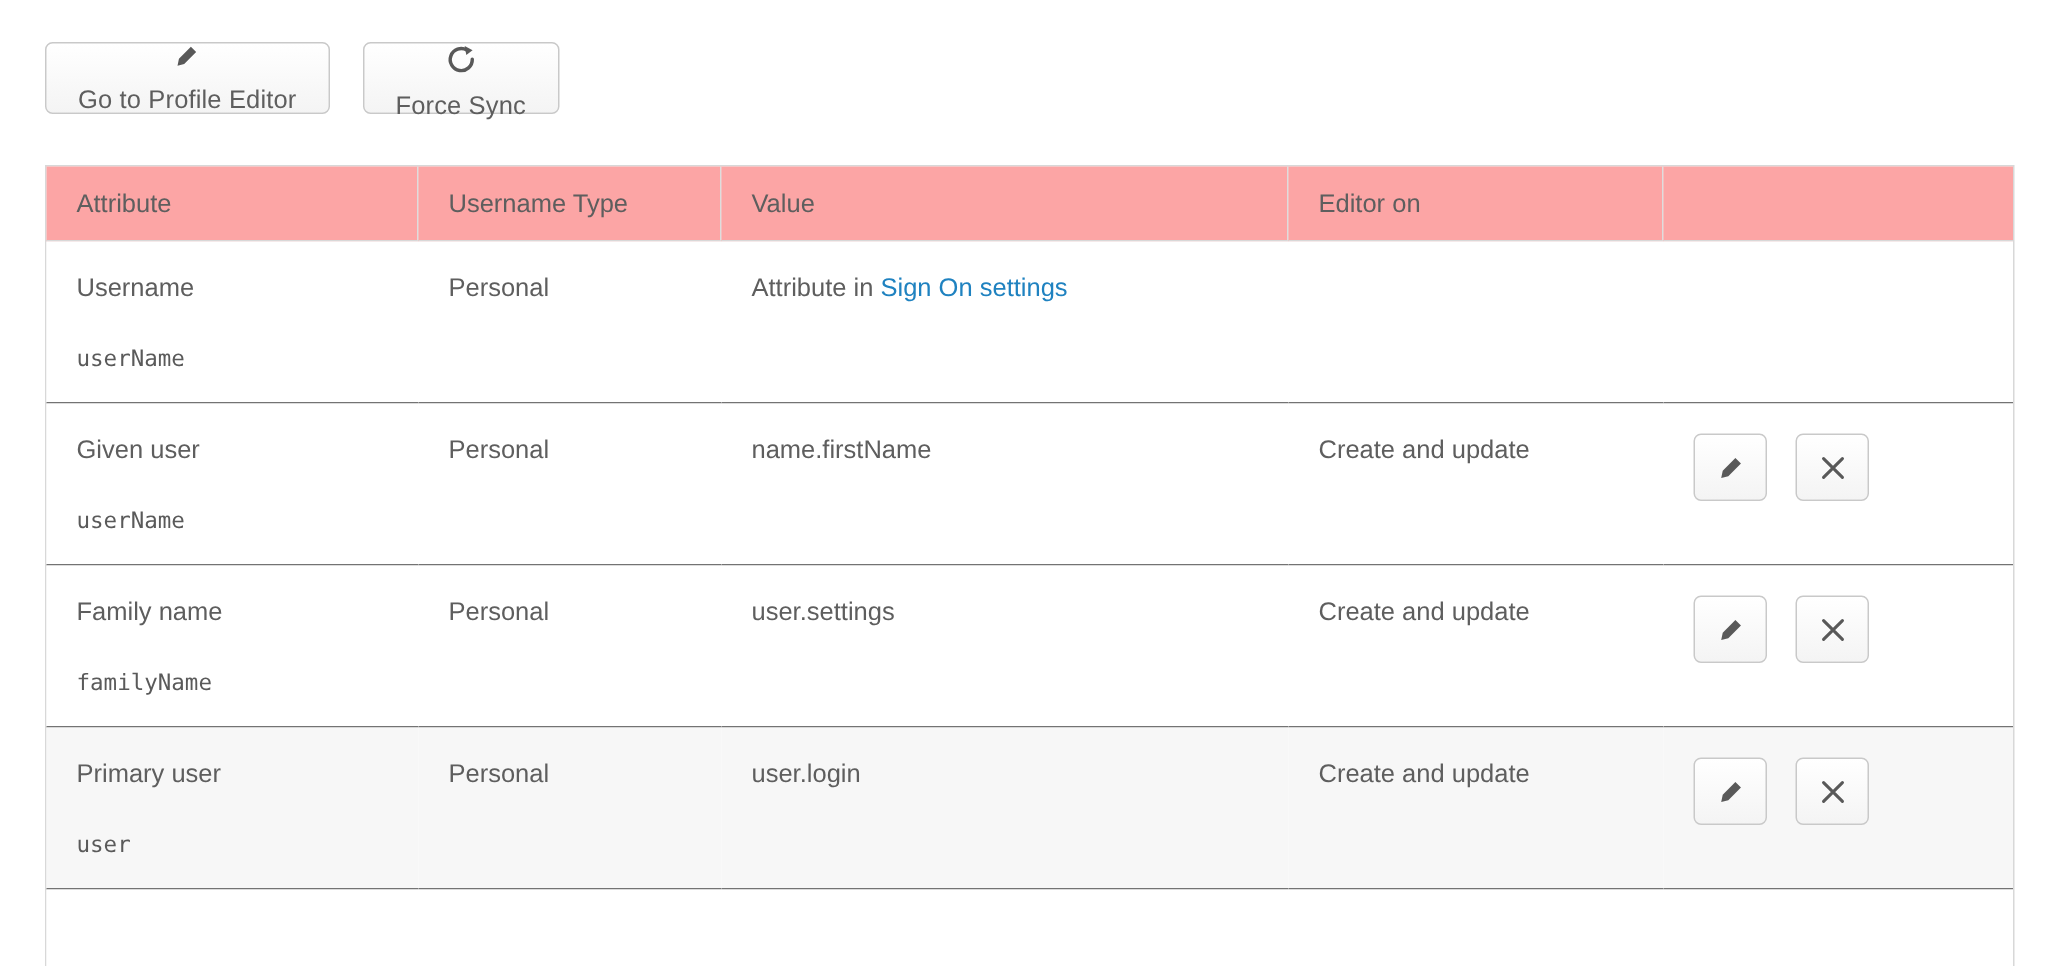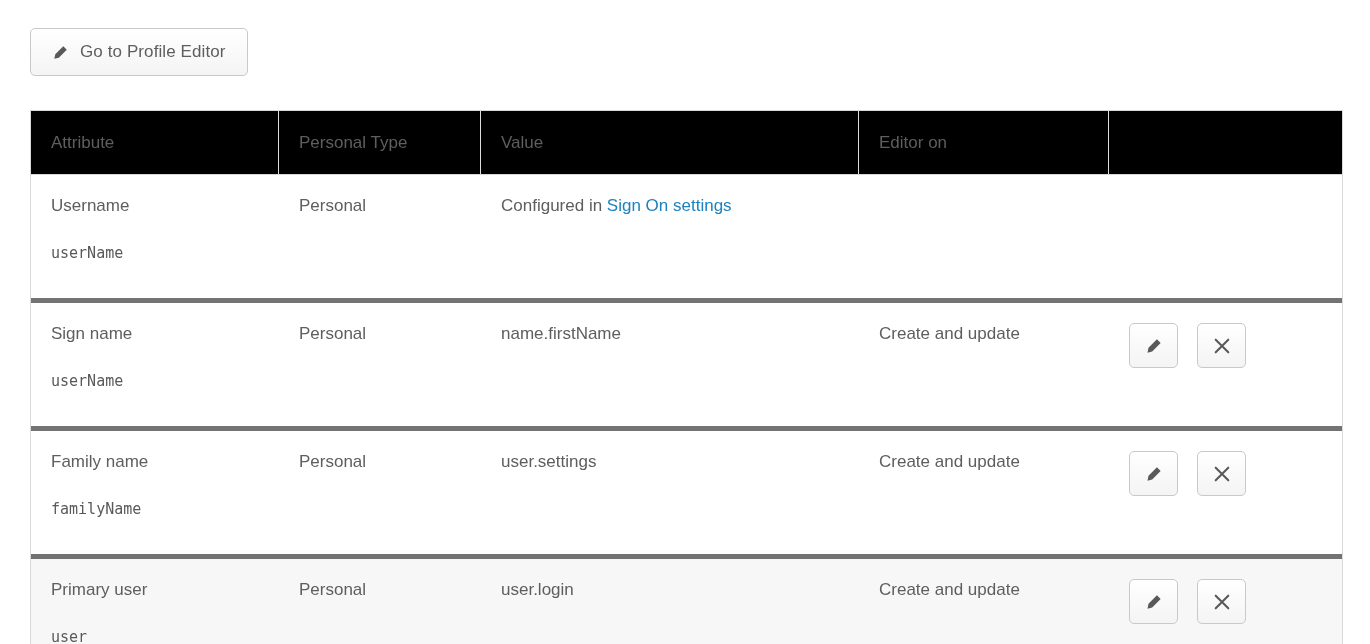--- a/index.html
+++ b/index.html
@@ -14,48 +14,48 @@
 
   
   .toolbar { display: flex; gap: 22px; margin-bottom: 34px; }
   .btn {
     display: inline-flex; align-items: center; gap: 11px;
     height: 48px; padding: 0 21px;
     font-family: "Liberation Sans", sans-serif;
     font-size: 17px; color: #5e5e5e;
     background: linear-gradient(180deg, #ffffff 0%, #f4f4f4 100%);
     border: 1px solid #c9c9c9; border-radius: 5px;
-    cursor: pointer; letter-spacing: .1px;
+    cursor: pointer; letter-spacing: .1px; flex-direction: column;
   }
   .btn .icon { display: inline-flex; align-items: center; }
 
   
   table.attr-table {
     width: 1313px;
     border-collapse: separate; border-spacing: 0;
     border: 1px solid #d8d8d8;
     table-layout: fixed;
     font-size: 17px;
   }
   thead th {
-    height: 64px;
-    background: #000000;
+    height: 50px;
+    background: #fca5a5;
     text-align: left; font-weight: normal;
     font-size: 17px; color: #5e5e5e;
     padding: 0 0 0 20px;
     border-right: 1px solid #ddd;
     border-bottom: 1px solid #d8d8d8;
     vertical-align: middle;
   }
   thead th:last-child { border-right: none; }
   tbody td {
-    height: 128px;
+    height: 108px;
     vertical-align: top;
     padding: 19px 10px 0 20px;
-    border-bottom: 5px solid #737373;
+    border-bottom: 1px solid #737373;
     background: #ffffff;
   }
   tbody tr.highlighted td { background: #f7f7f7; }
   tbody tr.spacer td { height: 80px; border-bottom: none; padding: 0; }
   .primary { font-size: 17px; line-height: 24px; color: #5e5e5e; }
   .mono {
     font-family: "DejaVu Sans Mono", "Liberation Mono", monospace;
     font-size: 15px; line-height: 20px; color: #5a5a5a;
     margin-top: 25px;
   }
@@ -77,64 +77,73 @@
 <div class="page">
 
   <div class="toolbar">
     <button class="btn">
       <span class="icon">
         <svg width="17" height="17" viewBox="0 0 16 16">
           <path d="M10.6 2.1 L13.9 5.4 L6.4 12.9 L2.2 13.9 L3.1 9.6 Z M2.2 13.9 L3.0 12.2 L3.9 13.1 Z" fill="#595959"></path>
         </svg>
       </span>
       <span>Go to Profile Editor</span>
+    </button>
+    <button class="btn">
+      <span class="icon">
+        <svg width="21" height="21" viewBox="0 0 20 20">
+          <path d="M13.6 4.2 A7 7 0 1 0 17 10" fill="none" stroke="#595959" stroke-width="2.2" stroke-linecap="round"></path>
+          <path d="M12.2 1.6 L17.2 4.3 L13.2 7.3 Z" fill="#595959"></path>
+        </svg>
+      </span>
+      <span>Force Sync</span>
     </button>
   </div>
 
   <table class="attr-table">
     <colgroup>
       <col style="width:248px">
         <col style="width:202px">
         <col style="width:378px">
         <col style="width:250px">
         <col>
     </colgroup>
     <thead>
       <tr>
         <th>Attribute</th>
-        <th>Personal Type</th>
+        <th>Username Type</th>
         <th>Value</th>
         <th>Editor on</th>
         <th></th>
       </tr>
     </thead>
     <tbody id="table-body">
 
   <tr>
     <td>
       <div class="primary">Username</div>
       <div class="mono">userName</div>
     </td>
     <td>
       <div class="primary">Personal</div>
     </td>
     <td>
-      <div class="primary"><span>Configured in </span><a class="link">Sign On settings</a></div>
+      <div class="primary"><span>Attribute in </span><a class="link">Sign On settings</a></div>
     </td>
     <td>
       <div class="primary"></div>
     </td>
     <td>
       
     </td>
   </tr>
 
   <tr>
     <td>
-      <div class="primary">Sign name</div>
+      <div class="primary">Given user</div>
       <div class="mono">userName</div>
     </td>
     <td>
       <div class="primary">Personal</div>
     </td>
     <td>
       <div class="primary">name.firstName</div>
     </td>
     <td>
       <div class="primary">Create and update</div>

